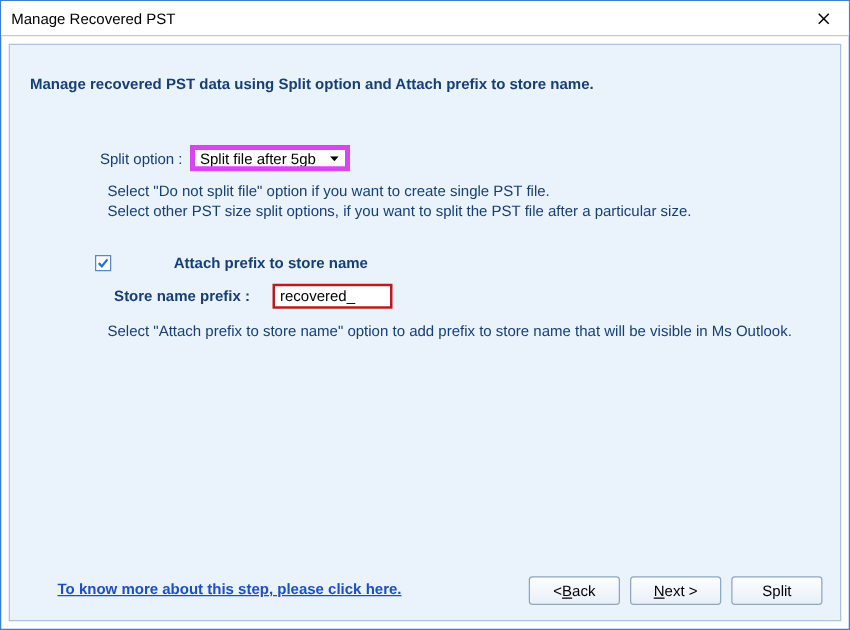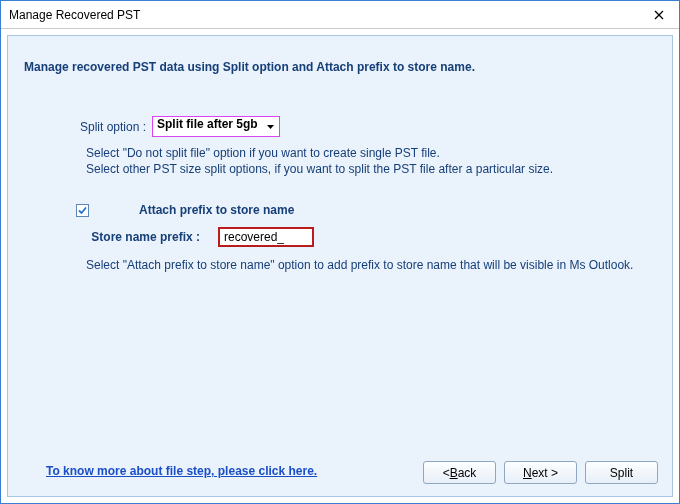--- a/index.html
+++ b/index.html
@@ -72,26 +72,25 @@
   .label-right2 {
     width: 174px;
     text-align: right;
     font-weight: bold;
     color: #163f78;
     padding-right: 6px;
   }
   .dropdown {
     width: 128px;
     height: 21px;
-    border: 1px solid #d946ef;
+    border: 4px solid #d946ef;
     background: #fff;
     display: inline-flex;
     position: relative;
     font-size: 12px;
-    font-weight: bold;
   }
   .dropdown .dd-text {
     flex: 1;
     padding: 0 4px;
     color: #000;
     white-space: nowrap;
     overflow: hidden;
   }
   .dropdown .dd-arrow {
     width: 17px;
@@ -234,21 +233,21 @@
       <div class="row2">
         <div class="label-right2">Store name prefix :</div>
         <input class="textinput" type="text" value="recovered_" style="">
       </div>
 
       <div class="help-text2">Select "Attach prefix to store name" option to add prefix to store name that will be visible in Ms Outlook.</div>
 
     </div>
 
     <div class="footer-link">
-      <a href="#">To know more about file step, please click here.</a>
+      <a href="#">To know more about this step, please click here.</a>
     </div>
 
     <div class="button-row">
       <div class="wbutton">
         <span>&lt; </span>
           <span class="uline">B</span>
           <span>ack</span>
       </div>
       <div class="wbutton">
         <span class="uline">N</span>

